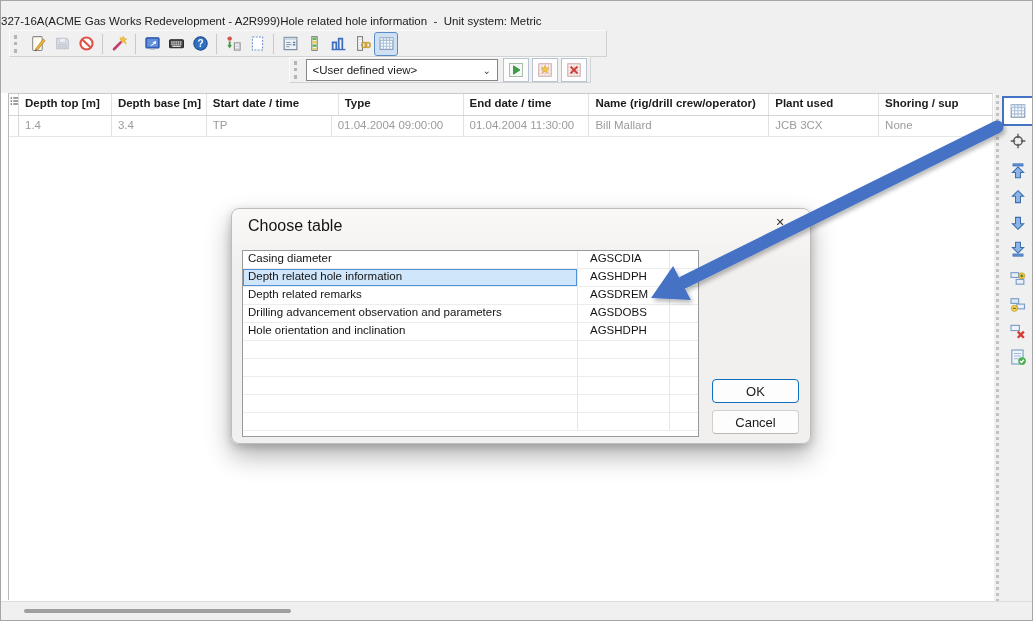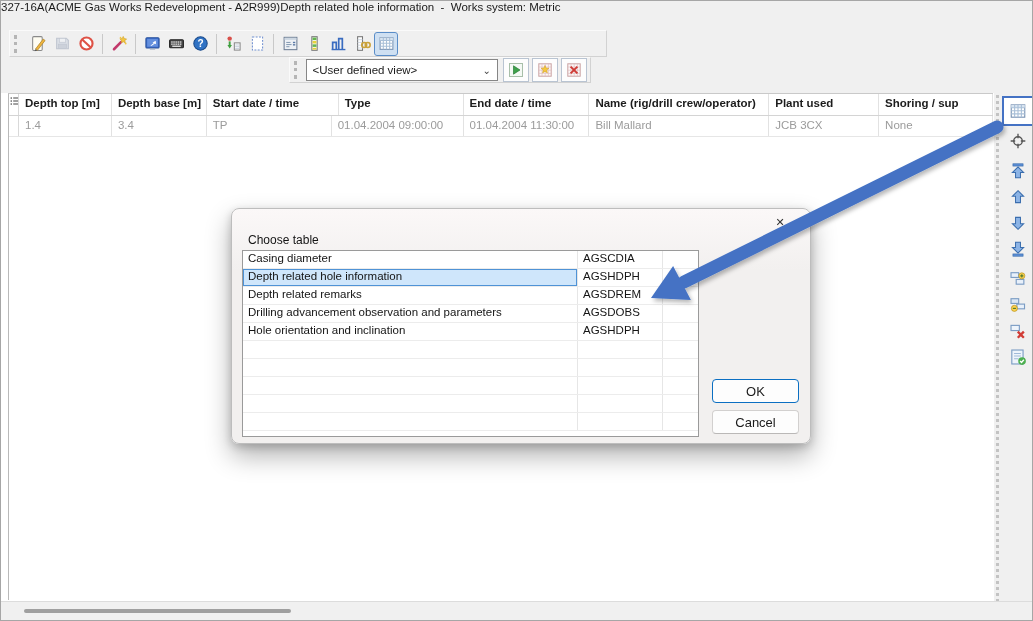--- a/index.html
+++ b/index.html
@@ -1,21 +1,21 @@
 <!DOCTYPE html>
 <html><head>
 <meta charset="utf-8">
 <style>
   html,body{margin:0;padding:0;background:#dcdcdc;}
   #app{position:relative;width:1033px;height:621px;background:#fff;overflow:hidden;
        font-family:"Liberation Sans",sans-serif;font-size:11.5px;color:#1a1a1a;
        border:1px solid #a6a6a6;box-sizing:border-box;}
   
   .titlebar{position:absolute;left:0;top:0;width:100%;height:26px;background:#f0f0f0;
-            border-bottom:3px solid #ec4899;display:flex;align-items:flex-start;white-space:pre;}
+            border-bottom:3px solid #ec4899;display:flex;align-items:flex-end;white-space:pre;}
   .titlebar span{margin-left:0;}
   .tb-seg1{margin-left:10px;}
   .tb-seg2{margin-left:26px;}
   .tb-seg3{margin-left:28px;}
   
   .toolband{position:absolute;left:0;top:26px;width:100%;height:66px;background:#f0f0f0;
             border-bottom:1px solid #dadada;}
   .chunk{position:absolute;background:#f0f0f0;border:1px solid #d2d2d2;
          border-top-color:#fafafa;border-left-color:#fafafa;display:flex;align-items:center;}
   .chunk1{left:8px;top:3px;width:598px;height:27px;padding-left:2px;box-sizing:border-box;}
@@ -54,49 +54,49 @@
   .sicon.selbox{width:28px;height:26px;background:#fff;border:2px solid #4472c4;margin:0 0 2px 0;}
   .sicon.gap{margin-top:6px;}
   
   .hscroll{position:absolute;left:0;bottom:0;width:100%;height:18px;background:#f0f0f0;
            border-top:1px solid #dcdcdc;}
   .hthumb{position:absolute;left:23px;top:7px;width:267px;height:4px;background:#9f9f9f;border-radius:2px;}
   
   .dialog{position:absolute;left:230px;top:207px;width:580px;height:236px;
           background:linear-gradient(#fbf8f8,#f2f0ef 26%);border:1px solid #bdbdbd;border-radius:8px;
           box-shadow:0 12px 26px rgba(0,0,0,.30),0 3px 8px rgba(0,0,0,.18);z-index:20;box-sizing:border-box;}
-  .dlg-title{position:absolute;left:16px;top:24px;font-size:12px;color:#141414;}
+  .dlg-title{position:absolute;left:16px;top:8px;font-size:16px;color:#141414;}
   .dlg-close{position:absolute;right:22px;top:5px;font-size:11px;color:#333;width:16px;height:16px;
              text-align:center;line-height:16px;}
   .listbox{position:absolute;left:10px;top:41px;width:457px;height:187px;background:#fff;
            border:1px solid #9a9a9a;overflow:hidden;box-sizing:border-box;}
   .lrow{display:flex;height:17px;border-bottom:1px solid #ececec;}
   .lcell{box-sizing:border-box;padding:1px 0 0 5px;overflow:hidden;white-space:nowrap;
          border-right:1px solid #e6e6e6;color:#141414;}
   .lcell.lab{width:335px;}
-  .lcell.code{width:85px;}
+  .lcell.code{width:85px;margin-left:7px;}
   .lcell.fill{flex:1;border-right:none;}
   .lrow.sel .lab{background:#cfe6fb;box-shadow:inset 0 0 0 1px #4f93d6;}
   .dlg-btn{position:absolute;left:480px;width:87px;height:24px;background:#fdfdfd;
            display:flex;align-items:center;justify-content:center;border-radius:4px;box-sizing:border-box;
            font-size:13px;color:#1a1a1a;}
   .dlg-ok{top:170px;border:1.5px solid #0b6fc2;}
   .dlg-cancel{top:201px;border:1px solid #d2d0cf;border-bottom-color:#bab8b7;}
   
   .arrowsvg{position:absolute;left:0;top:0;width:1033px;height:621px;z-index:40;pointer-events:none;}
 </style>
 </head>
 <body>
 
 <div id="app">
 
   <div class="titlebar">
     <span class="tb-seg1">327-16A</span>
     <span class="tb-seg2">(ACME Gas Works Redevelopment - A2R999)</span>
-    <span class="tb-seg3">Depth related hole information  -  Works system: Metric</span>
+    <span class="tb-seg3">Hole related hole information  -  Unit system: Metric</span>
   </div>
 
   <div class="toolband">
     <div class="chunk chunk1">
       <div class="grip"></div>
       <span id="main-toolbar-icons" style="display: flex; align-items: center;">
           <span class="tbicon">
             <svg viewBox="0 0 16 16">
               <rect x="2.5" y="1.5" width="9" height="13" rx="1" fill="#fffdf2" stroke="#8a8a8a"></rect>
               <path d="M5.2 13.2 L12.4 3.8 L14.2 5.2 L7 14.4 Z" fill="#f0b53c" stroke="#a8812e" stroke-width="0.7"></path>

